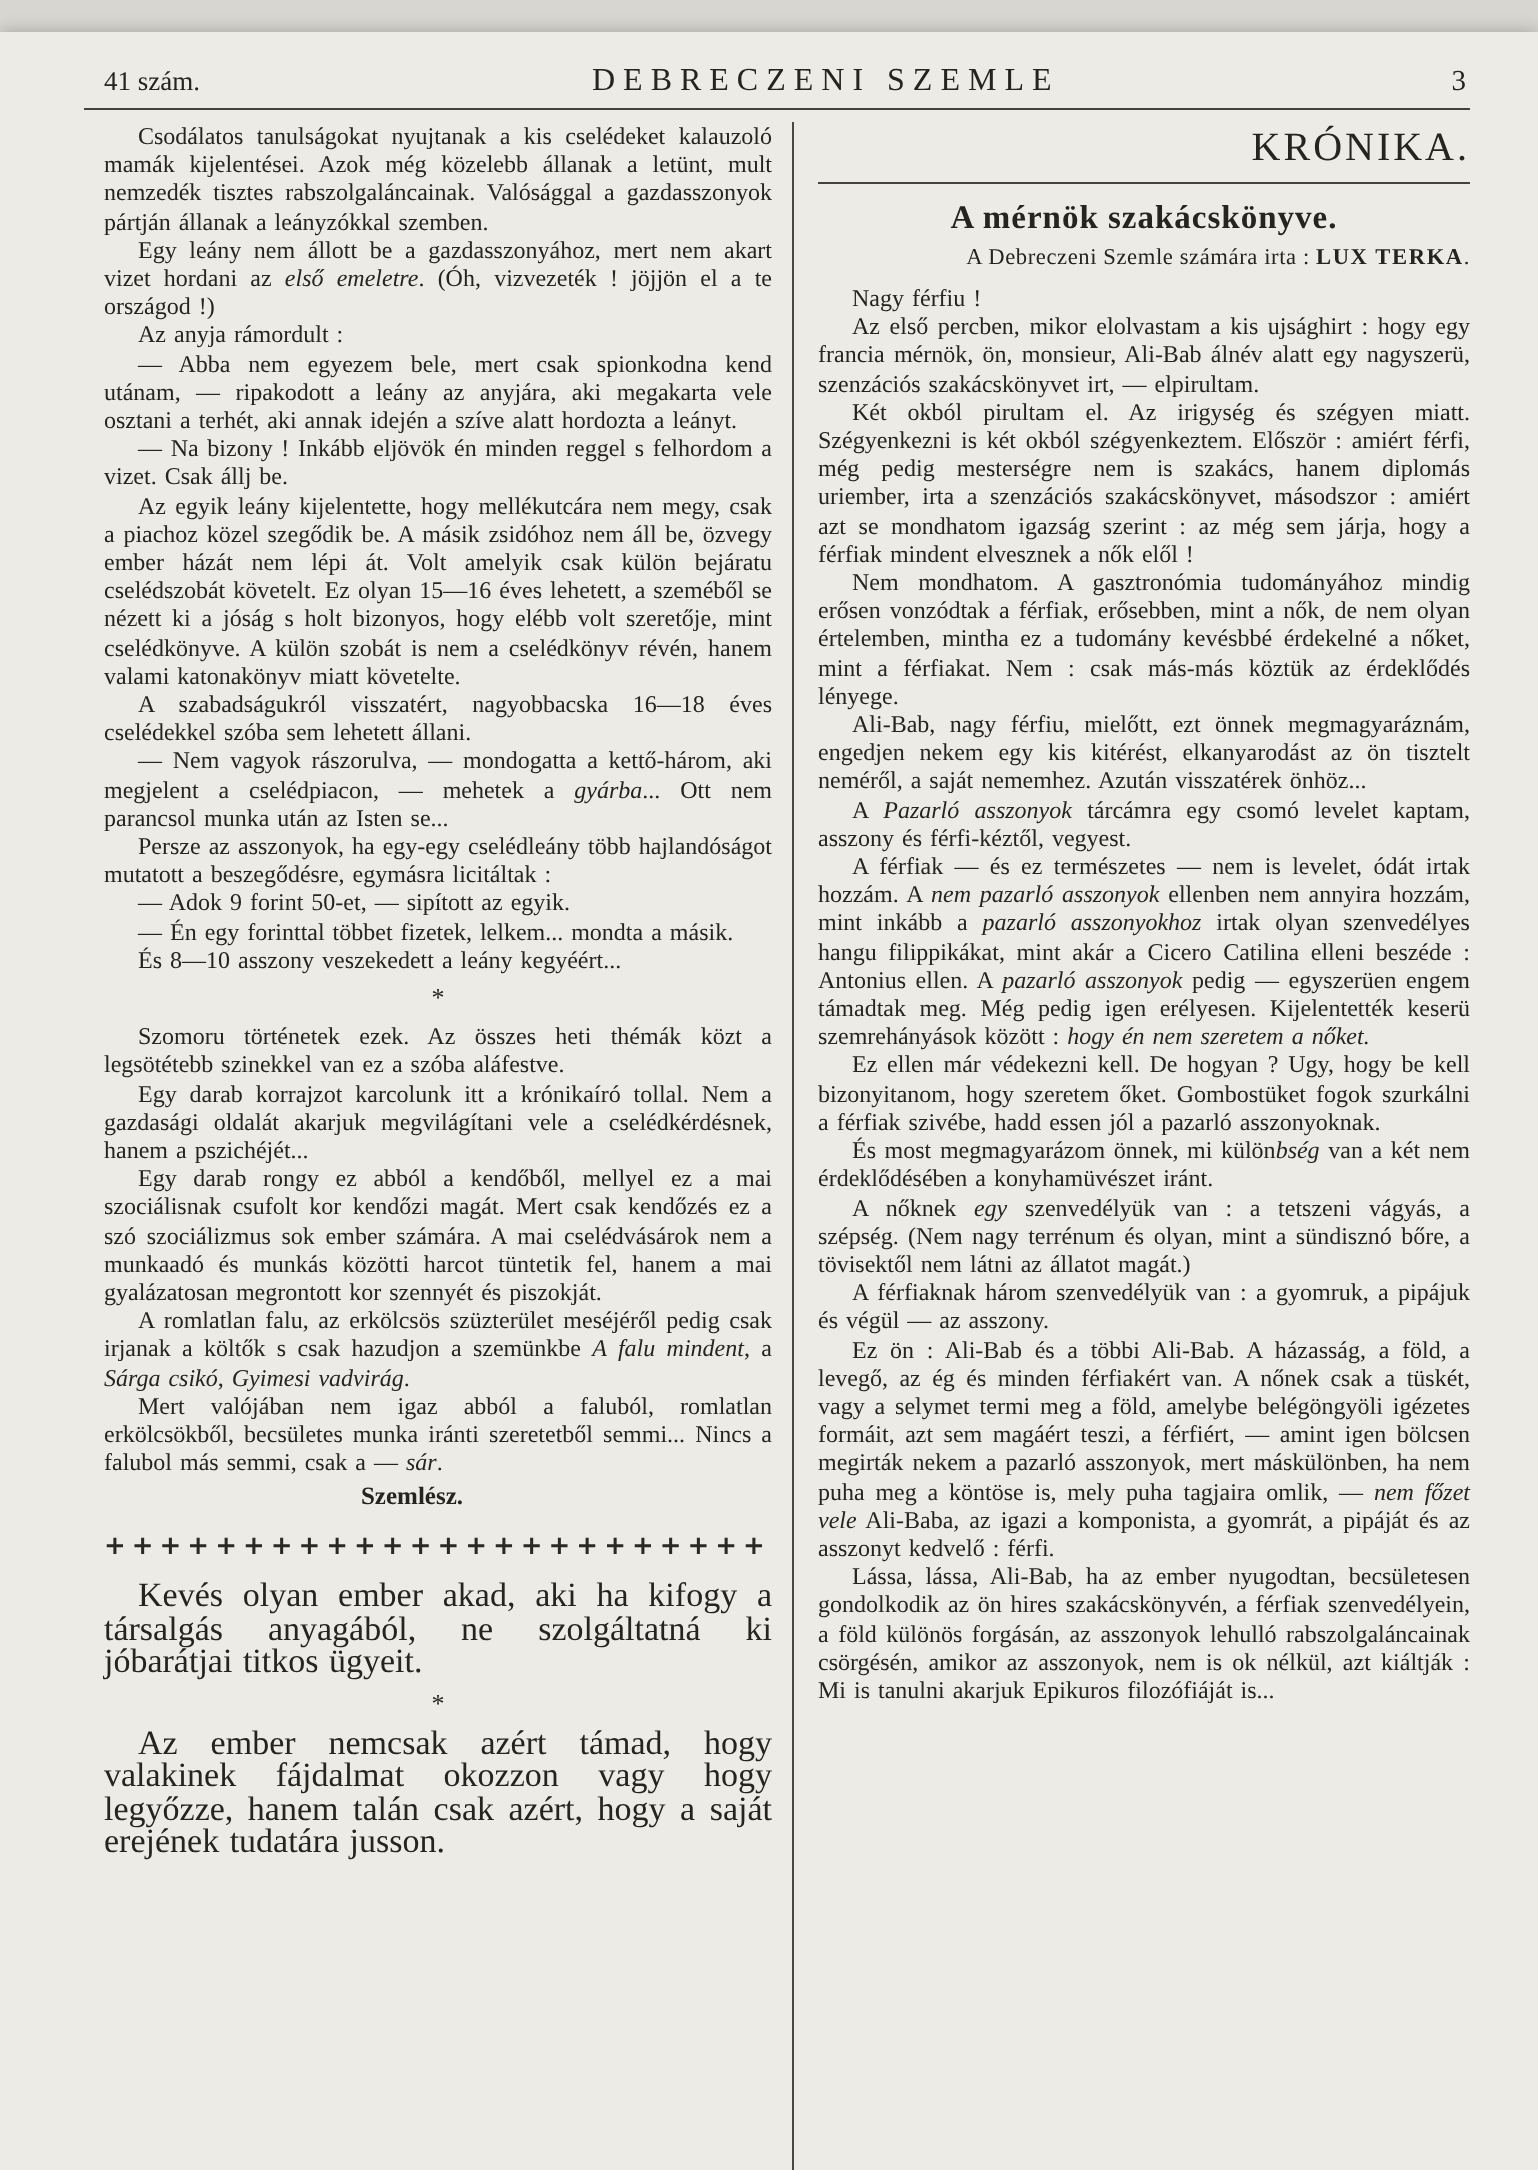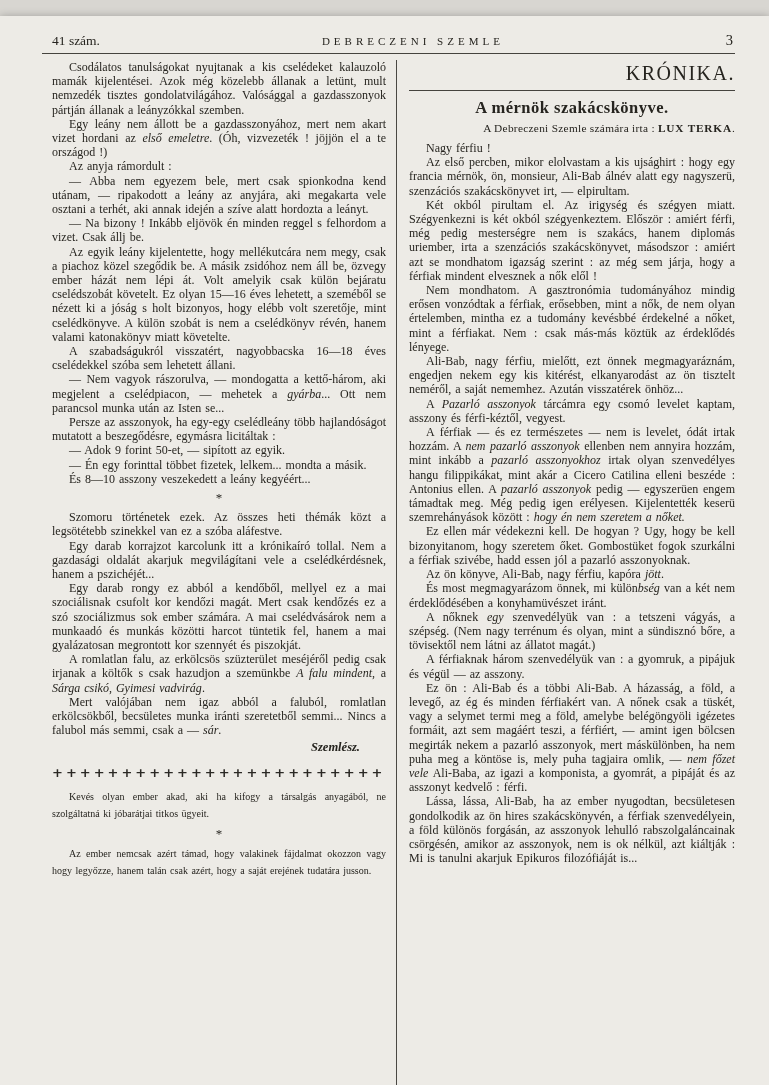--- a/index.html
+++ b/index.html
@@ -13,21 +13,21 @@
     overflow: hidden;
     box-shadow: 0 0 8px rgba(0,0,0,.25);
   }
   
   .header {
     display: flex; justify-content: space-between; align-items: baseline;
     padding: 16px 36px 3px 52px;
     font-size: 14px;
   }
   .issue-no { font-size: 13.5px; }
-  .masthead { letter-spacing: 4px; font-size: 11px; }
+  .masthead { letter-spacing: 4px; font-size: 16px; }
   .page-no { font-size: 14.5px; }
   .header-rule {
     height: 0; border-top: 1.2px solid #45433e;
     margin: 1px 34px 0 42px;
   }
   
   .columns {
     display: flex; align-items: stretch;
     padding: 6px 34px 0 52px;
     height: calc(1085px - 52px);
@@ -37,29 +37,29 @@
   .col-right { padding-left: 12px; }
   .col-divider { width: 1px; background: #4a4843; flex: none; }
   
   p { margin: 0; }
   .body {
     font-size: 12px; line-height: 14.2px;
     text-align: justify; text-indent: 17px;
     word-spacing: 1px;
   }
   .sep { text-align: center; font-size: 13px; line-height: 14px; margin: 5px 0; text-indent: 0; }
-  .signature { text-align: right; font-weight: bold; font-size: 12.5px; padding-right: 26px; margin-top: 3px; font-style: italic; }
+  .signature { text-align: center; font-weight: bold; font-size: 12.5px; padding-right: 26px; margin-top: 3px; }
   .ornament {
     text-align: center; font-weight: bold; font-size: 13px;
     letter-spacing: 3px; margin: 10px 0 9px 0; color: #2b2925;
     font-family: "DejaVu Sans", sans-serif;
     white-space: nowrap; overflow: hidden;
   }
   .aphorism {
-    font-size: 10px; line-height: 16.5px;
+    font-size: 17px; line-height: 16.5px;
     text-align: justify; text-indent: 17px; word-spacing: 1px;
   }
   
   .section-title {
     text-align: right; font-size: 20px; font-weight: normal;
     letter-spacing: 1.5px; margin: 2px 0 0 0;
   }
   .section-rule { border-top: 1.1px solid #45433e; margin: 5px 0 7px 0; }
   .article-title {
     text-align: center; font-size: 16.5px; font-weight: bold;
@@ -80,21 +80,21 @@
   <div class="header">
     <span class="issue-no">41 szám.</span>
     <span class="masthead">DEBRECZENI SZEMLE</span>
     <span class="page-no">3</span>
   </div>
   <div class="header-rule"></div>
 
   <div class="columns">
 
     <div class="col col-left">
-      <p class="body">Csodálatos tanulságokat nyujtanak a kis cselédeket kalauzoló mamák kijelentései. Azok még közelebb állanak a letünt, mult nemzedék tisztes gondolatvilágához. Valósággal a gazdasszonyok pártján állanak a leányzókkal szemben.</p>
+      <p class="body">Csodálatos tanulságokat nyujtanak a kis cselédeket kalauzoló mamák kijelentései. Azok még közelebb állanak a letünt, mult nemzedék tisztes rabszolgaláncainak. Valósággal a gazdasszonyok pártján állanak a leányzókkal szemben.</p>
       <p class="body">Egy leány nem állott be a gazdasszonyához, mert nem akart vizet hordani az <i>első emeletre</i>. (Óh, vizvezeték ! jöjjön el a te országod !)</p>
       <p class="body">Az anyja rámordult :</p>
       <p class="body">— Abba nem egyezem bele, mert csak spionkodna kend utánam, — ripakodott a leány az anyjára, aki megakarta vele osztani a terhét, aki annak idején a szíve alatt hordozta a leányt.</p>
       <p class="body">— Na bizony ! Inkább eljövök én minden reggel s felhordom a vizet. Csak állj be.</p>
       <p class="body">Az egyik leány kijelentette, hogy mellékutcára nem megy, csak a piachoz közel szegődik be. A másik zsidóhoz nem áll be, özvegy ember házát nem lépi át. Volt amelyik csak külön bejáratu cselédszobát követelt. Ez olyan 15—16 éves lehetett, a szeméből se nézett ki a jóság s holt bizonyos, hogy elébb volt szeretője, mint cselédkönyve. A külön szobát is nem a cselédkönyv révén, hanem valami katonakönyv miatt követelte.</p>
       <p class="body">A szabadságukról visszatért, nagyobbacska 16—18 éves cselédekkel szóba sem lehetett állani.</p>
       <p class="body">— Nem vagyok rászorulva, — mondogatta a kettő-három, aki megjelent a cselédpiacon, — mehetek a <i>gyárba</i>... Ott nem parancsol munka után az Isten se...</p>
       <p class="body">Persze az asszonyok, ha egy-egy cselédleány több hajlandóságot mutatott a beszegődésre, egymásra licitáltak :</p>
       <p class="body">— Adok 9 forint 50-et, — sipított az egyik.</p>
       <p class="body">— Én egy forinttal többet fizetek, lelkem... mondta a másik.</p>
@@ -120,21 +120,20 @@
       <p class="article-title">A mérnök szakácskönyve.</p>
       <p class="byline">A Debreczeni Szemle számára irta : <b>LUX TERKA</b>.</p>
       <p class="body">Nagy férfiu !</p>
       <p class="body">Az első percben, mikor elolvastam a kis ujsághirt : hogy egy francia mérnök, ön, monsieur, Ali-Bab álnév alatt egy nagyszerü, szenzációs szakácskönyvet irt, — elpirultam.</p>
       <p class="body">Két okból pirultam el. Az irigység és szégyen miatt. Szégyenkezni is két okból szégyenkeztem. Először : amiért férfi, még pedig mesterségre nem is szakács, hanem diplomás uriember, irta a szenzációs szakácskönyvet, másodszor : amiért azt se mondhatom igazság szerint : az még sem járja, hogy a férfiak mindent elvesznek a nők elől !</p>
       <p class="body">Nem mondhatom. A gasztronómia tudományához mindig erősen vonzódtak a férfiak, erősebben, mint a nők, de nem olyan értelemben, mintha ez a tudomány kevésbbé érdekelné a nőket, mint a férfiakat. Nem : csak más-más köztük az érdeklődés lényege.</p>
       <p class="body">Ali-Bab, nagy férfiu, mielőtt, ezt önnek megmagyaráznám, engedjen nekem egy kis kitérést, elkanyarodást az ön tisztelt neméről, a saját nememhez. Azután visszatérek önhöz...</p>
       <p class="body">A <i>Pazarló asszonyok</i> tárcámra egy csomó levelet kaptam, asszony és férfi-kéztől, vegyest.</p>
       <p class="body">A férfiak — és ez természetes — nem is levelet, ódát irtak hozzám. A <i>nem pazarló asszonyok</i> ellenben nem annyira hozzám, mint inkább a <i>pazarló asszonyokhoz</i> irtak olyan szenvedélyes hangu filippikákat, mint akár a Cicero Catilina elleni beszéde : Antonius ellen. A <i>pazarló asszonyok</i> pedig — egyszerüen engem támadtak meg. Még pedig igen erélyesen. Kijelentették keserü szemrehányások között : <i>hogy én nem szeretem a nőket.</i></p>
       <p class="body">Ez ellen már védekezni kell. De hogyan ? Ugy, hogy be kell bizonyitanom, hogy szeretem őket. Gombostüket fogok szurkálni a férfiak szivébe, hadd essen jól a pazarló asszonyoknak.</p>
-      <p class="body">Az ön könyve, Ali-Bab, nagy férfiu, kapóra <i>jött</i>.</p>
       <p class="body">És most megmagyarázom önnek, mi külön<i>bség</i> van a két nem érdeklődésében a konyhamüvészet iránt.</p>
       <p class="body">A nőknek <i>egy</i> szenvedélyük van : a tetszeni vágyás, a szépség. (Nem nagy terrénum és olyan, mint a sündisznó bőre, a tövisektől nem látni az állatot magát.)</p>
       <p class="body">A férfiaknak három szenvedélyük van : a gyomruk, a pipájuk és végül — az asszony.</p>
       <p class="body">Ez ön : Ali-Bab és a többi Ali-Bab. A házasság, a föld, a levegő, az ég és minden férfiakért van. A nőnek csak a tüskét, vagy a selymet termi meg a föld, amelybe belégöngyöli igézetes formáit, azt sem magáért teszi, a férfiért, — amint igen bölcsen megirták nekem a pazarló asszonyok, mert máskülönben, ha nem puha meg a köntöse is, mely puha tagjaira omlik, — <i>nem főzet vele</i> Ali-Baba, az igazi a komponista, a gyomrát, a pipáját és az asszonyt kedvelő : férfi.</p>
       <p class="body">Lássa, lássa, Ali-Bab, ha az ember nyugodtan, becsületesen gondolkodik az ön hires szakácskönyvén, a férfiak szenvedélyein, a föld különös forgásán, az asszonyok lehulló rabszolgaláncainak csörgésén, amikor az asszonyok, nem is ok nélkül, azt kiáltják : Mi is tanulni akarjuk Epikuros filozófiáját is...</p>
     </div>
 
   </div>
 </div>
 

